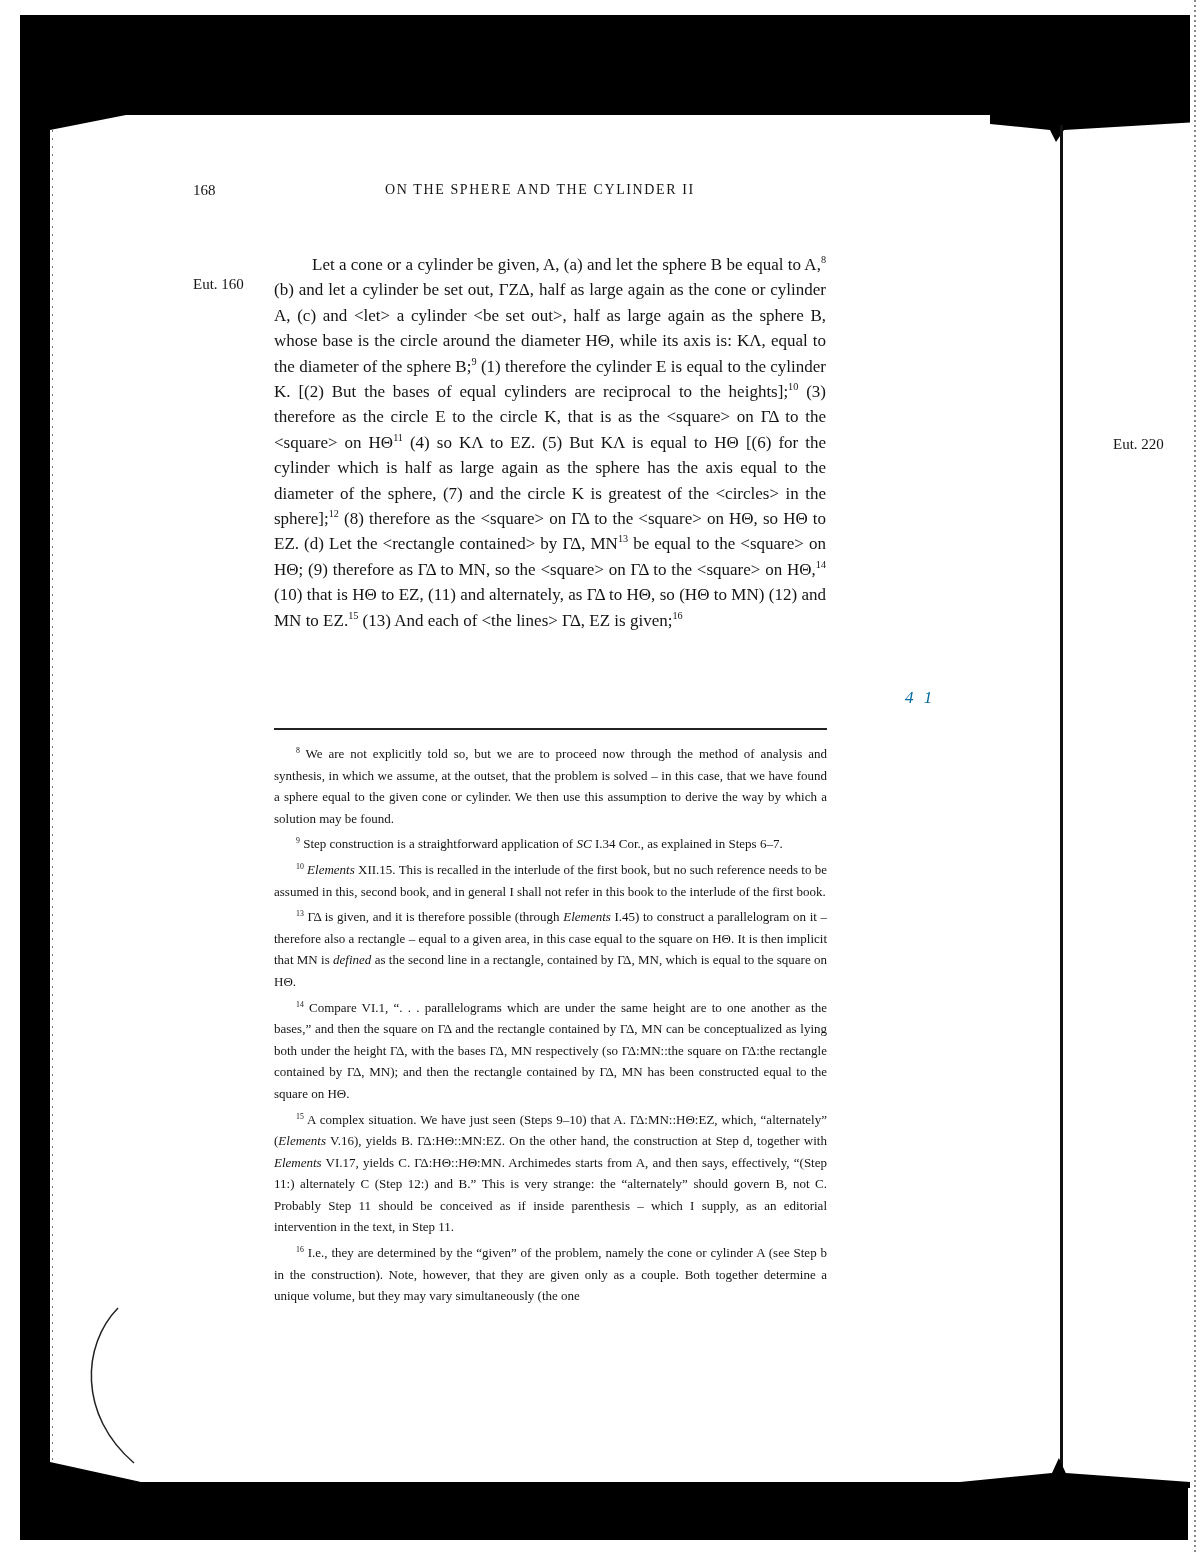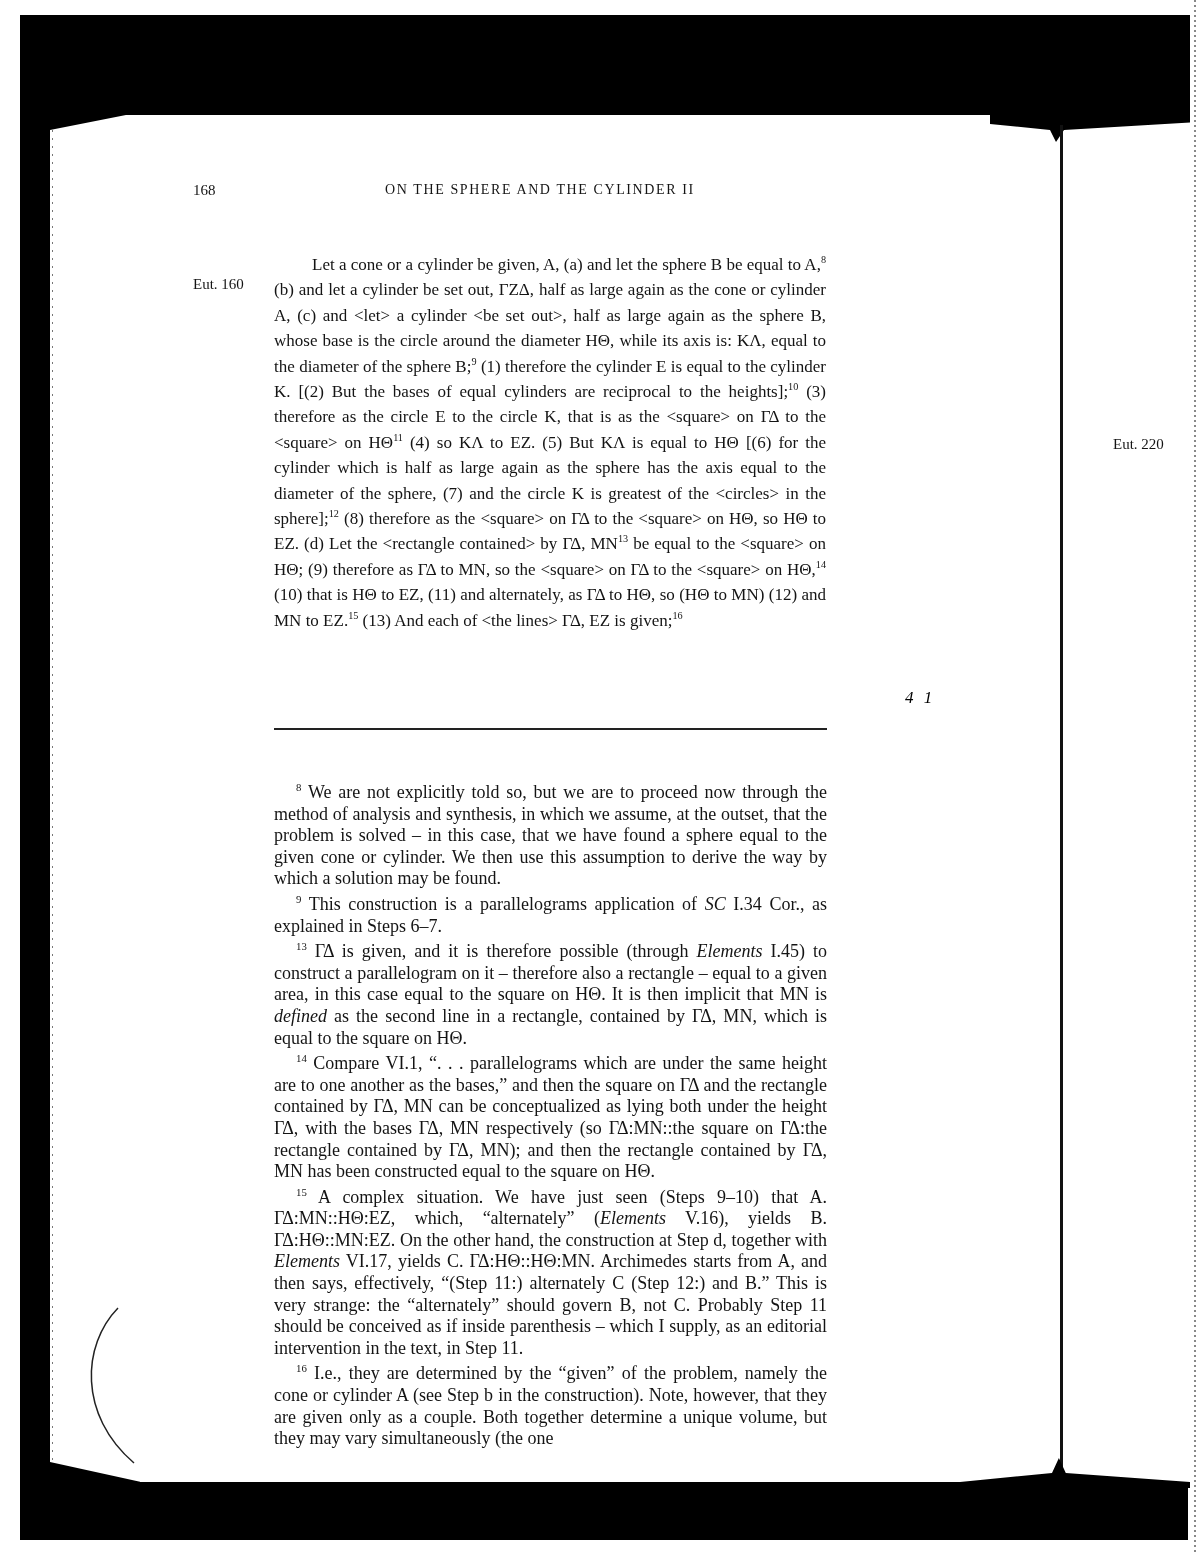--- a/index.html
+++ b/index.html
@@ -28,34 +28,34 @@
     background: repeating-linear-gradient(#777 0 2px, transparent 2px 8px); }
   .arc { position: absolute; left: 82px; top: 1305px; width: 120px; height: 160px; }
 
   
   .page-number { position: absolute; left: 193px; top: 182px; font-size: 15px; }
   .running-head { position: absolute; left: 385px; top: 182px; font-size: 14px; letter-spacing: 1.6px; }
 
   .margin-note { position: absolute; font-size: 15px; }
   .margin-left { left: 193px; top: 276px; }
   .margin-right { left: 1113px; top: 436px; }
-  .pencil-mark { position: absolute; left: 905px; top: 688px; font-size: 17px; font-style: italic; color: #000000; letter-spacing: 3px; }
+  .pencil-mark { position: absolute; left: 905px; top: 688px; font-size: 17px; font-style: italic; color: #0369a1; letter-spacing: 3px; }
 
   .main-text {
     position: absolute; left: 274px; top: 252px; width: 552px;
     font-size: 17px; line-height: 25.4px; text-align: justify;
   }
   .main-text p { margin: 0; text-indent: 38px; }
   .main-text sup, .footnotes sup { font-size: 0.6em; line-height: 0; }
 
   .rule { position: absolute; left: 274px; top: 728px; width: 553px; height: 2px; background: #222; }
 
   .footnotes {
-    position: absolute; left: 274px; top: 782px; width: 553px;
-    font-size: 18px; line-height: 21.6px; text-align: justify;
+    position: absolute; left: 274px; top: 743px; width: 553px;
+    font-size: 13px; line-height: 21.6px; text-align: justify;
   }
   .footnotes p { margin: 0 0 4px 0; text-indent: 22px; }
   .footnotes .fn-inline span.gap { display: inline-block; width: 30px; }
   .footnotes i { font-style: italic; font-family: Liberation Serif, serif; }
 </style>
 </head>
 <body>
 
 <div class="frame-top"></div>
 <div class="frame-top-left-slope"></div>
@@ -80,22 +80,23 @@
 
 <div class="main-text">
   <p><span>Let a cone or a cylinder be given, A, (a) and let the sphere B be equal to A,</span><sup>8</sup><span> (b) and let a cylinder be set out, ΓZΔ, half as large again as the cone or cylinder A, (c) and &lt;let&gt; a cylinder &lt;be set out&gt;, half as large again as the sphere B, whose base is the circle around the diameter HΘ, while its axis is: KΛ, equal to the diameter of the sphere B;</span><sup>9</sup><span> (1) therefore the cylinder E is equal to the cylinder K. [(2) But the bases of equal cylinders are reciprocal to the heights];</span><sup>10</sup><span> (3) therefore as the circle E to the circle K, that is as the &lt;square&gt; on ΓΔ to the &lt;square&gt; on HΘ</span><sup>11</sup><span> (4) so KΛ to EZ. (5) But KΛ is equal to HΘ [(6) for the cylinder which is half as large again as the sphere has the axis equal to the diameter of the sphere, (7) and the circle K is greatest of the &lt;circles&gt; in the sphere];</span><sup>12</sup><span> (8) therefore as the &lt;square&gt; on ΓΔ to the &lt;square&gt; on HΘ, so HΘ to EZ. (d) Let the &lt;rectangle contained&gt; by ΓΔ, MN</span><sup>13</sup><span> be equal to the &lt;square&gt; on HΘ; (9) therefore as ΓΔ to MN, so the &lt;square&gt; on ΓΔ to the &lt;square&gt; on HΘ,</span><sup>14</sup><span> (10) that is HΘ to EZ, (11) and alternately, as ΓΔ to HΘ, so (HΘ to MN) (12) and MN to EZ.</span><sup>15</sup><span> (13) And each of &lt;the lines&gt; ΓΔ, EZ is given;</span><sup>16</sup></p>
 </div>
 
 <div class="rule"></div>
 
 <div class="footnotes">
   <p><sup>8</sup> <span>We are not explicitly told so, but we are to proceed now through the method of analysis and synthesis, in which we assume, at the outset, that the problem is solved – in this case, that we have found a sphere equal to the given cone or cylinder. We then use this assumption to derive the way by which a solution may be found.</span></p>
 
-  <p><sup>9</sup> <span>This construction is a parallelograms application of </span><i>SC</i><span> I.34 Cor., as explained in Steps 6–7.</span></p>
+  <p><sup>9</sup> <span>Step construction is a straightforward application of </span><i>SC</i><span> I.34 Cor., as explained in Steps 6–7.</span></p>
 
+  <p><sup>10</sup> <i>Elements</i><span> XII.15. This is recalled in the interlude of the first book, but no such reference needs to be assumed in this, second book, and in general I shall not refer in this book to the interlude of the first book.</span></p>
 
 
   <p><sup>13</sup> <span>ΓΔ is given, and it is therefore possible (through </span><i>Elements</i><span> I.45) to construct a parallelogram on it – therefore also a rectangle – equal to a given area, in this case equal to the square on HΘ. It is then implicit that MN is </span><i>defined</i><span> as the second line in a rectangle, contained by ΓΔ, MN, which is equal to the square on HΘ.</span></p>
 
   <p><sup>14</sup> <span>Compare VI.1, “. . . parallelograms which are under the same height are to one another as the bases,” and then the square on ΓΔ and the rectangle contained by ΓΔ, MN can be conceptualized as lying both under the height ΓΔ, with the bases ΓΔ, MN respectively (so ΓΔ:MN::the square on ΓΔ:the rectangle contained by ΓΔ, MN); and then the rectangle contained by ΓΔ, MN has been constructed equal to the square on HΘ.</span></p>
 
   <p><sup>15</sup> <span>A complex situation. We have just seen (Steps 9–10) that A. ΓΔ:MN::HΘ:EZ, which, “alternately” (</span><i>Elements</i><span> V.16), yields B. ΓΔ:HΘ::MN:EZ. On the other hand, the construction at Step d, together with </span><i>Elements</i><span> VI.17, yields C. ΓΔ:HΘ::HΘ:MN. Archimedes starts from A, and then says, effectively, “(Step 11:) alternately C (Step 12:) and B.” This is very strange: the “alternately” should govern B, not C. Probably Step 11 should be conceived as if inside parenthesis – which I supply, as an editorial intervention in the text, in Step 11.</span></p>
 
   <p><sup>16</sup> <span>I.e., they are determined by the “given” of the problem, namely the cone or cylinder A (see Step b in the construction). Note, however, that they are given only as a couple. Both together determine a unique volume, but they may vary simultaneously (the one</span></p>
 </div>

